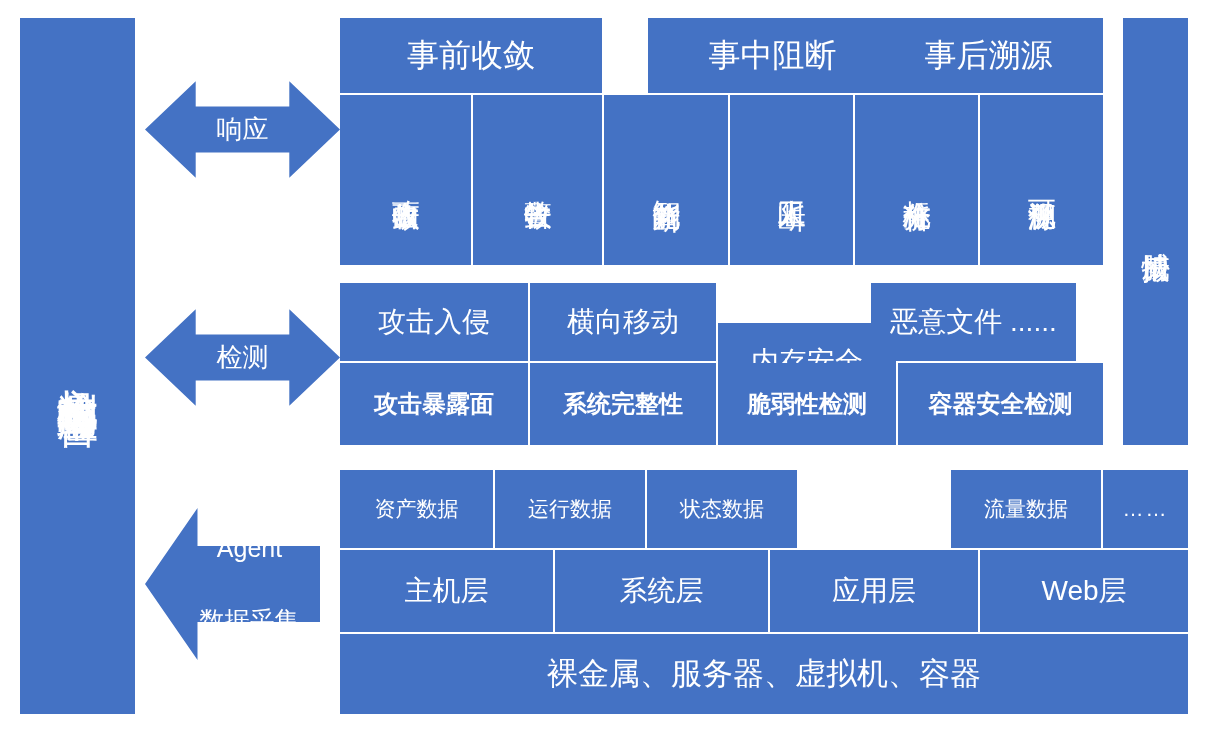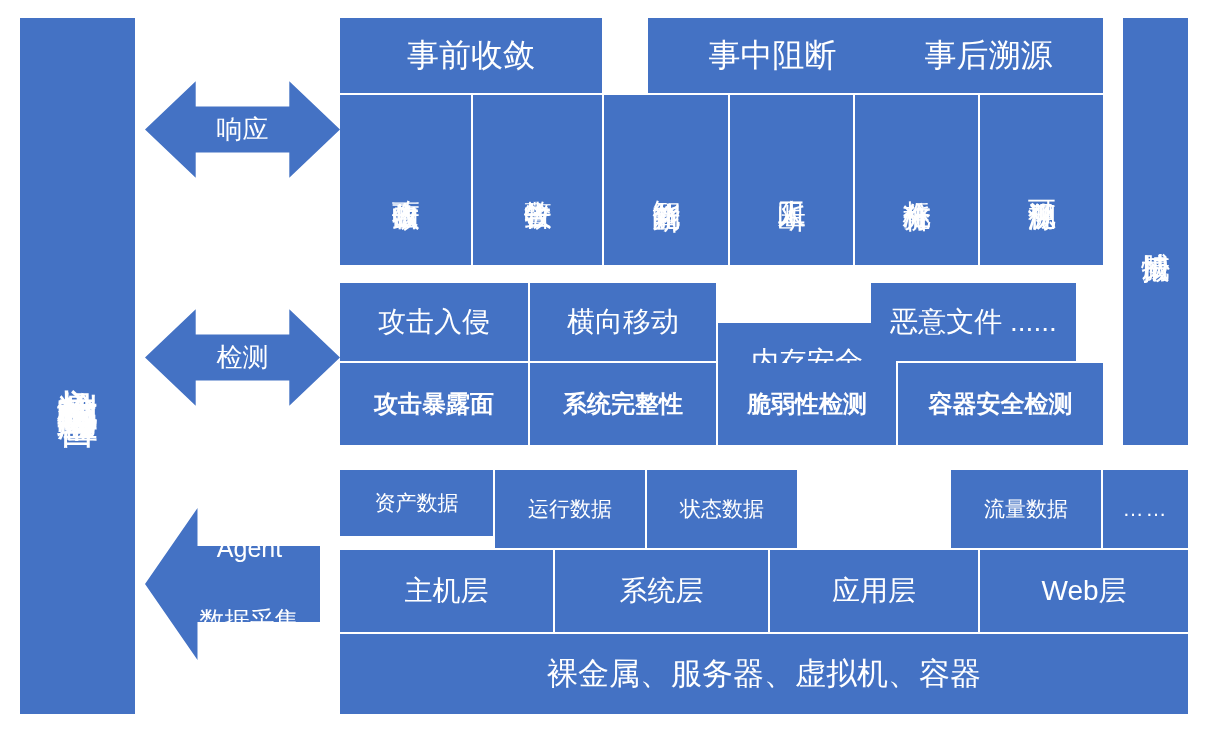--- a/index.html
+++ b/index.html
@@ -58,21 +58,21 @@
   #det-t1{left:340px;top:283px;width:188px;height:78px;}
   #det-t2{left:530px;top:283px;width:186px;height:78px;}
   #det-t3{left:718px;top:283px;width:178px;height:78px;margin-top:40px;}
   #det-t4{left:871px;top:283px;width:205px;height:78px;}
   #det-b1{left:340px;top:363px;width:188px;height:82px;}
   #det-b2{left:530px;top:363px;width:186px;height:82px;}
   #det-b3{left:718px;top:363px;width:178px;height:82px;}
   #det-b4{left:898px;top:363px;width:205px;height:82px;}
 
   
-  #d1{left:340px;top:470px;width:153px;height:66px;}
+  #d1{left:340px;top:470px;width:153px;height:78px;}
   #d2{left:495px;top:470px;width:150px;height:78px;}
   #d3{left:647px;top:470px;width:150px;height:78px;}
   #d4{left:799px;top:470px;width:150px;height:78px;}
   #d5{left:951px;top:470px;width:150px;height:78px;}
   #d6{left:1103px;top:470px;width:85px;height:78px;}
 
   
   #l1{left:340px;top:550px;width:213px;height:82px;}
   #l2{left:555px;top:550px;width:213px;height:82px;}
   #l3{left:770px;top:550px;width:208px;height:82px;}

